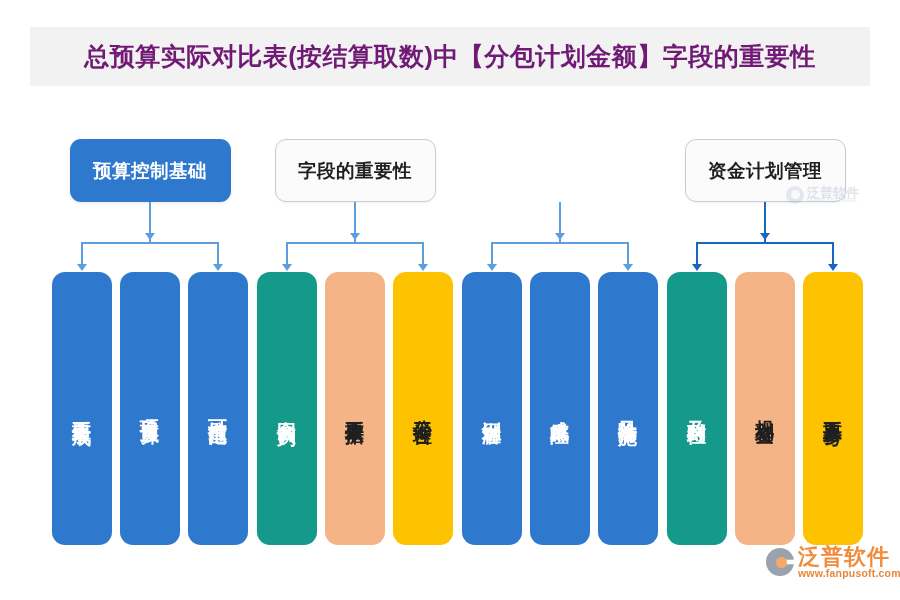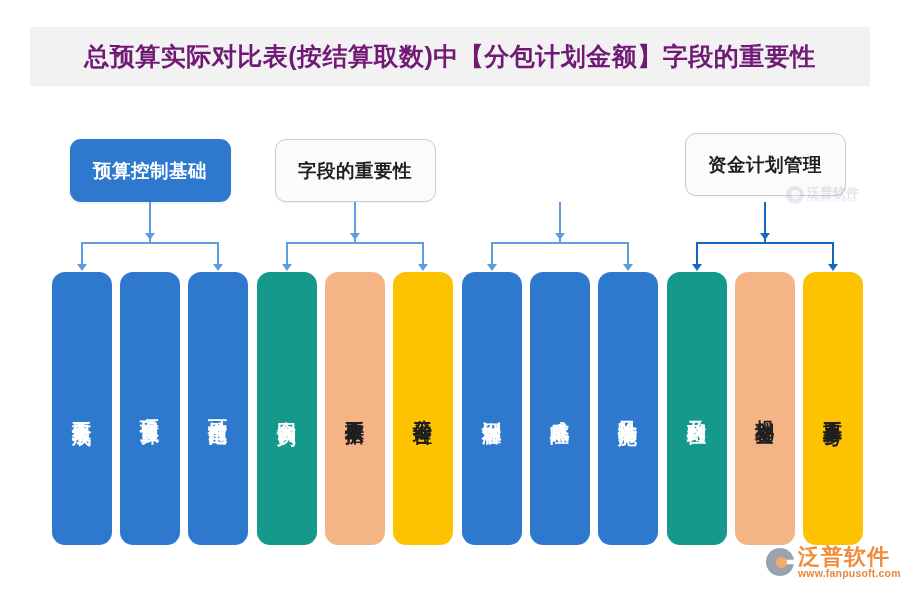--- a/index.html
+++ b/index.html
@@ -252,21 +252,21 @@
     </div>
     <div class="bar c-blue" style="left: 462px;">
       <span class="bar-label t-white">识别潜在</span>
     </div>
     <div class="bar c-blue" style="left: 530px;">
       <span class="bar-label t-white">成本风险</span>
     </div>
     <div class="bar c-blue" style="left: 598px;">
       <span class="bar-label t-white">风险措施</span>
     </div>
-    <div class="top-box outline" style="left: 684.5px; top: 133px; width: 161px;">
+    <div class="top-box outline" style="left: 684.5px; top: 139px; width: 161px;">
       <span class="top-label">资金计划管理</span>
     </div>
     <div class="grp-dark" style="position: absolute; left: 0px; top: 0px; width: 900px; height: 600px; pointer-events: none;">
       <div class="conn-stem" style="left: 764px; top: 202px; height: 40px;"></div>
       <div class="conn-hline" style="left: 697px; top: 242px; width: 136px;"></div>
       <div class="conn-drop" style="left: 696px; top: 242px; height: 23px;"></div>
       <div class="arrow-head" style="left: 692px; top: 264px;"></div>
       <div class="conn-drop" style="left: 764px; top: 204px; height: 36px;"></div>
       <div class="arrow-head" style="left: 760px; top: 233px;"></div>
       <div class="conn-drop" style="left: 832px; top: 242px; height: 23px;"></div>

